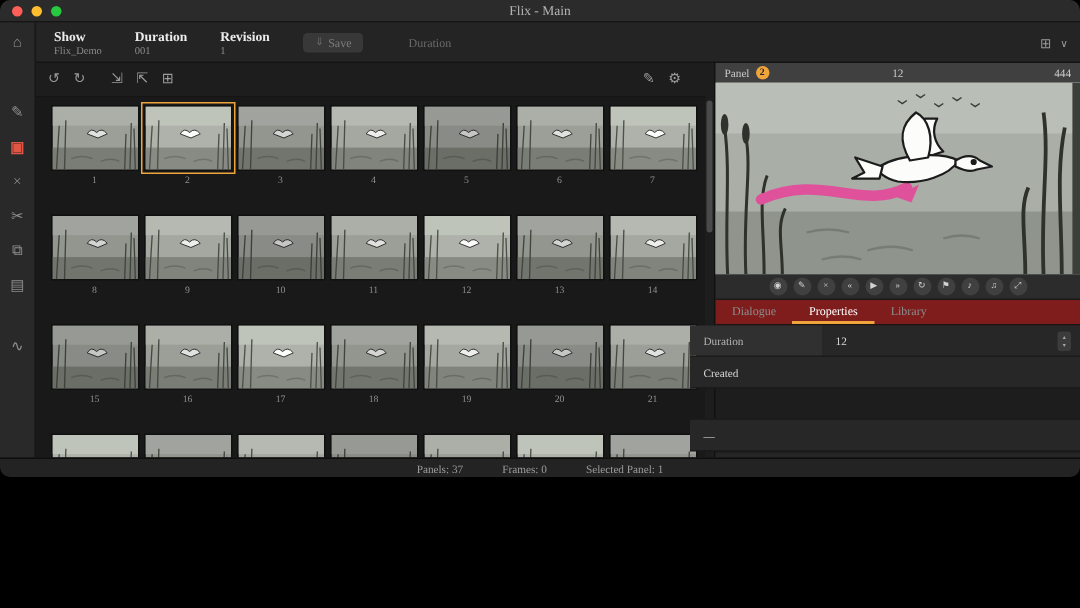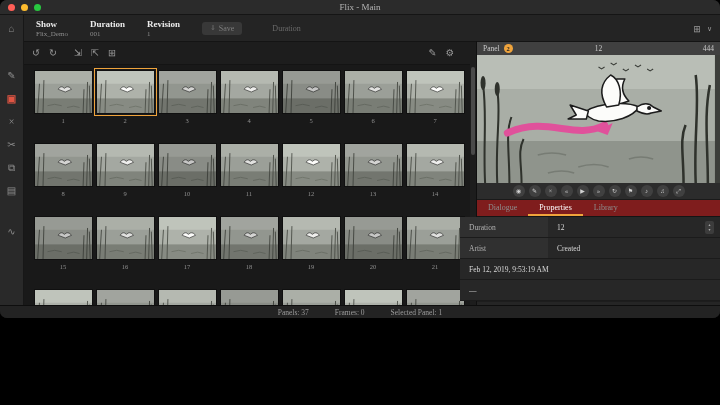--- a/index.html
+++ b/index.html
@@ -539,25 +539,23 @@
       <div class="plabel">Duration</div>
       <div class="pval">
         <span>12</span>
         <span class="stepper">
             <span>▴</span>
             <span>▾</span>
           </span>
       </div>
     </div>
     <div class="prow">
-      <div class="plabel">Artist</div>
       <div class="pval">Created</div>
     </div>
     <div class="prow">
-      <div class="pval">Feb 12, 2019, 9:53:19 AM</div>
     </div>
     <div class="prow">
       <div class="pval">—</div>
     </div>
   </div>
   <div class="props-filler"></div>
 
   <div class="statusbar">
     <span>Panels: 37</span>
     <span>Frames: 0</span>

